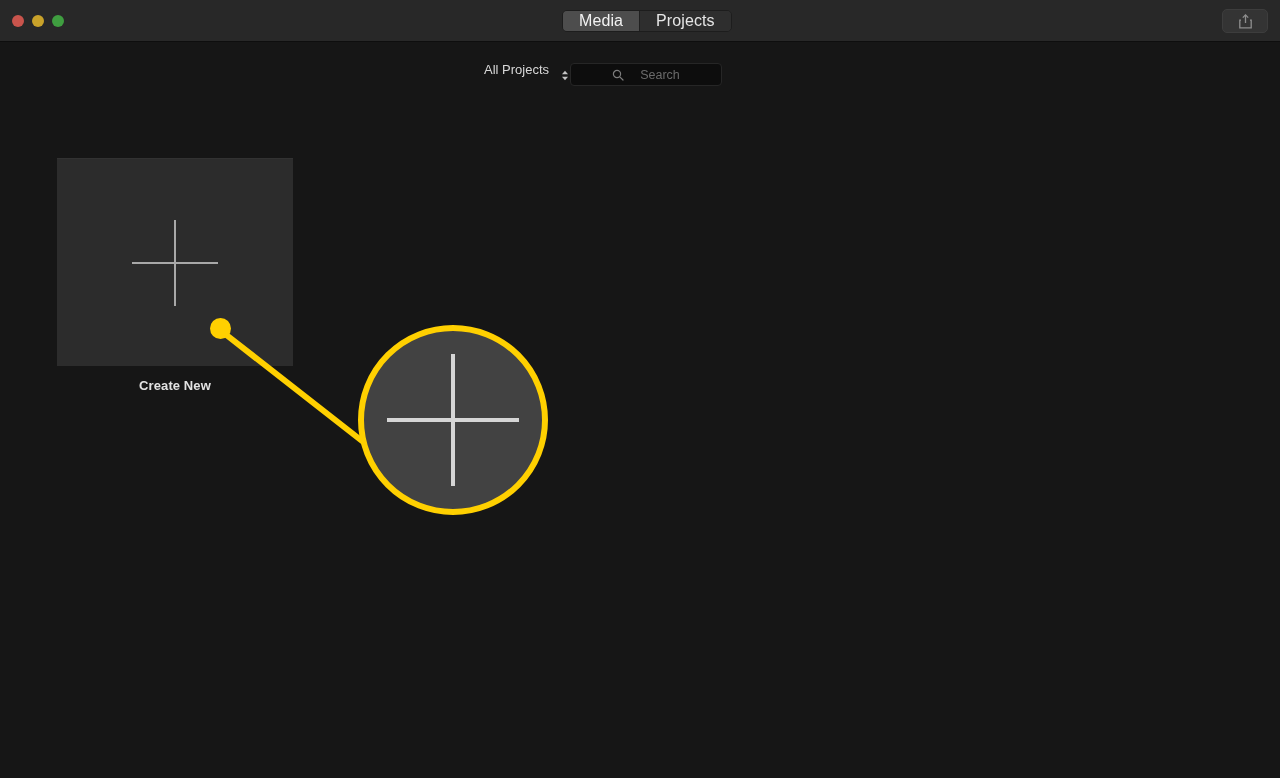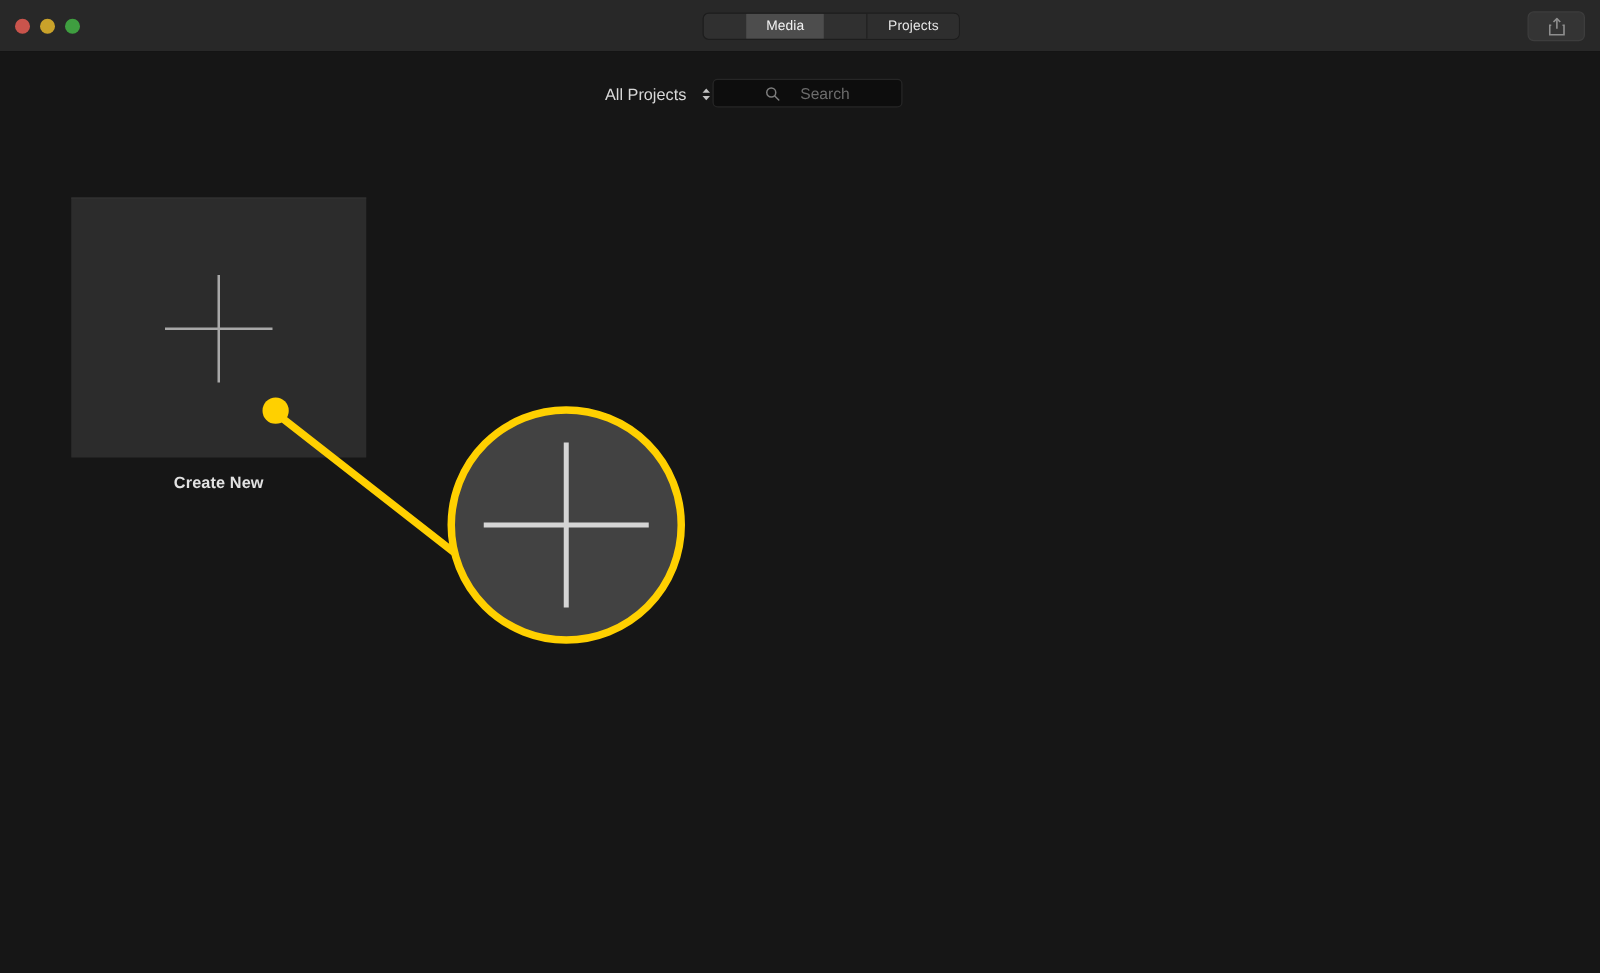--- a/index.html
+++ b/index.html
@@ -59,26 +59,25 @@
     overflow: hidden;
     border: 1px solid #1d1d1d;
     background: #303030;
   }
   .seg {
     display: flex;
     align-items: center;
     justify-content: center;
     height: 100%;
     padding: 2px 16px;
-    font-size: 11px;
+    font-size: 16px;
     color: #e6e6e6;
     background: #2e2e2e;
     cursor: default;
     letter-spacing: 0.1px;
-    margin-left: 34px;
   }
   .seg.active {
     background: #4d4d4d;
     color: #f2f2f2;
   }
   .seg + .seg { border-left: 1px solid #202020; }
 
   
   .share-button {
     position: absolute;
@@ -99,21 +98,20 @@
     left: 0; top: 62px;
     width: 1280px;
     height: 28px;
   }
 
   .all-projects {
     position: absolute;
     left: 484px; top: 0;
     height: 26px;
     display: flex;
-    align-items: center;
     gap: 11px;
     font-size: 13px;
     color: #d8d8d8;
   }
   .stepper-chevrons {
     display: flex;
     flex-direction: column;
     align-items: center;
     justify-content: center;
     gap: 1px;

